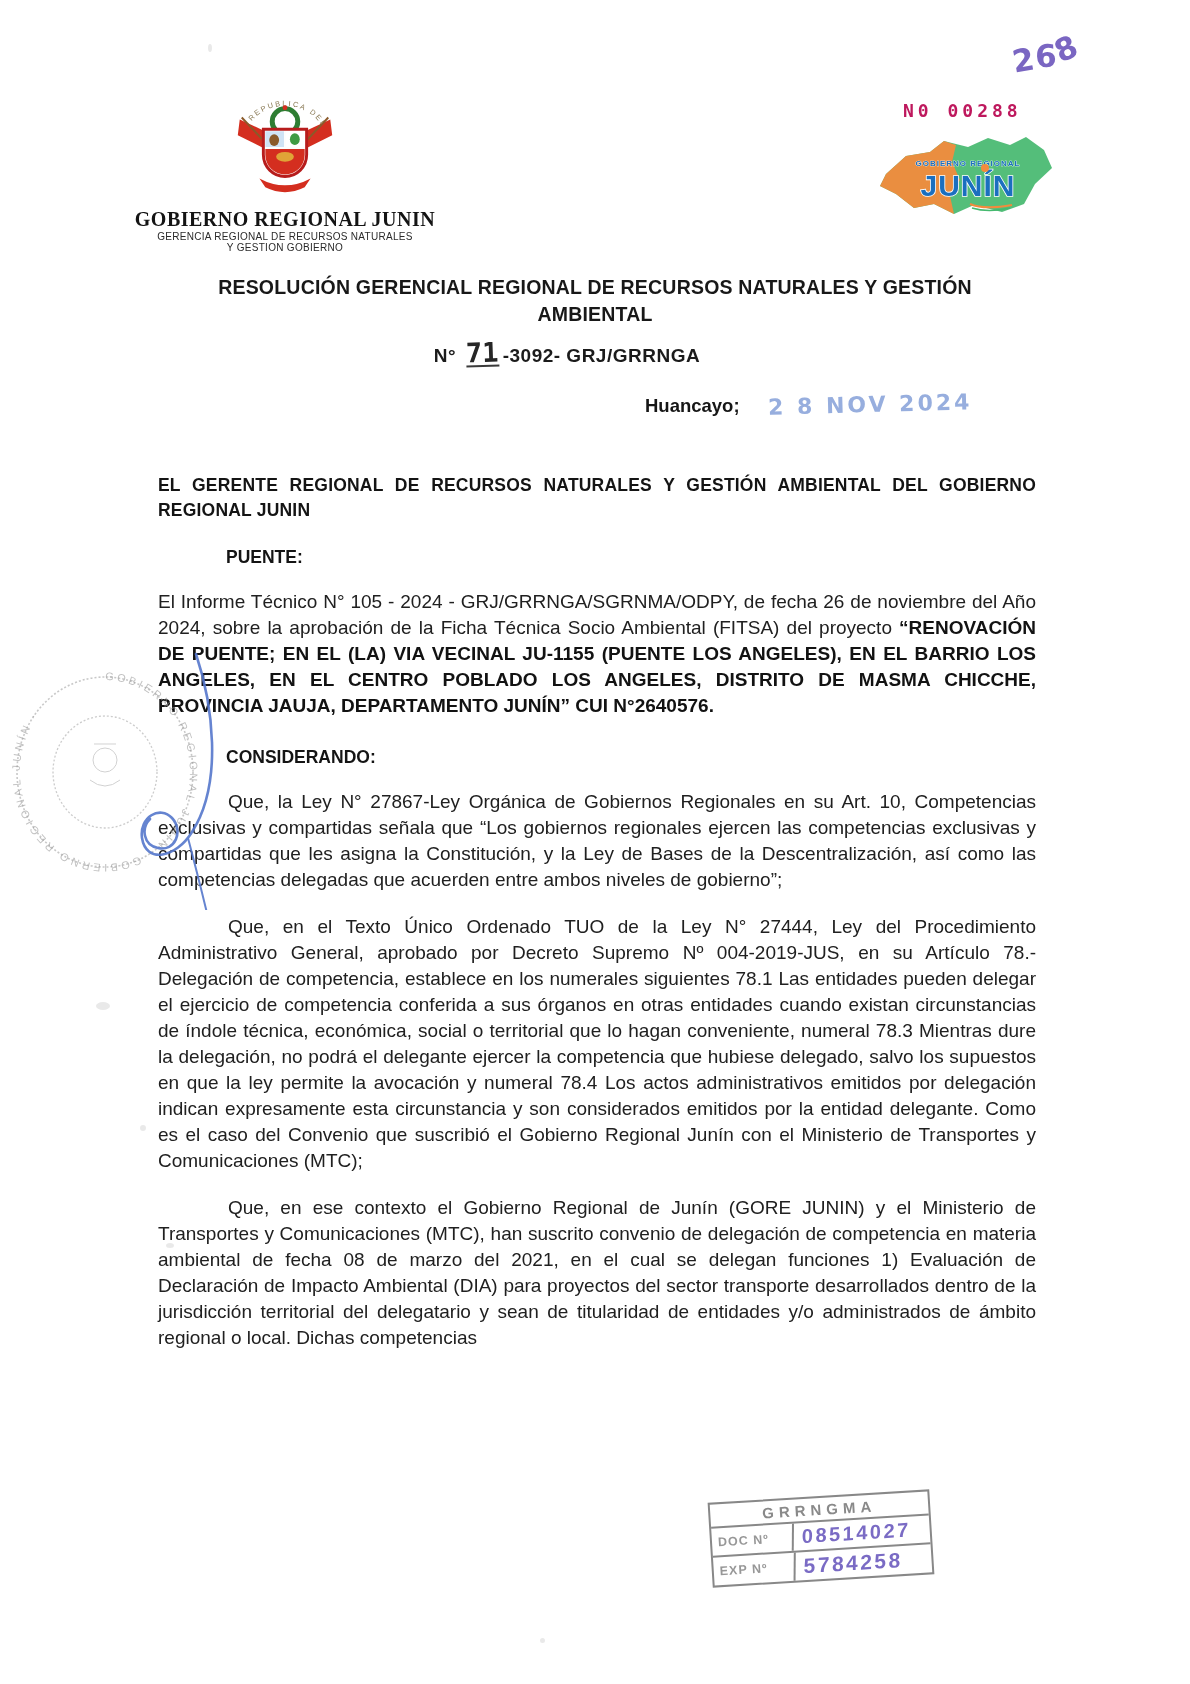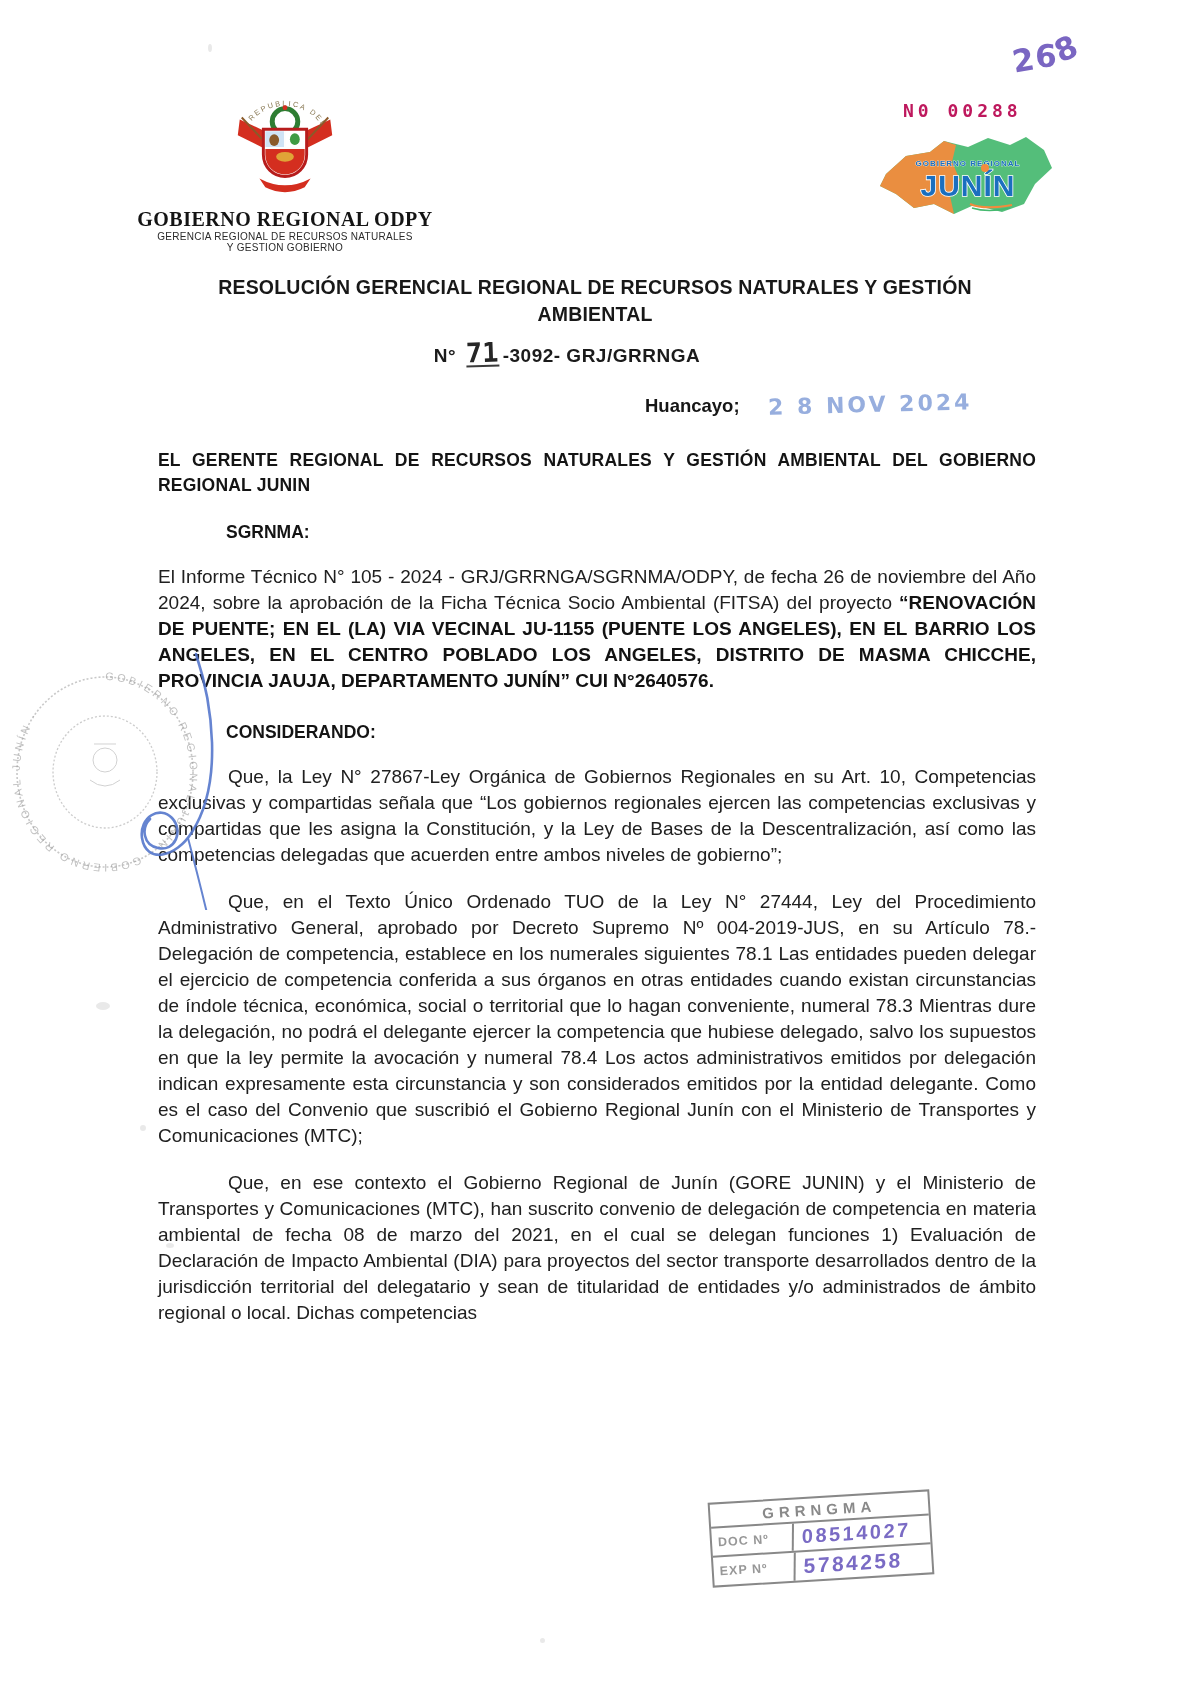--- a/index.html
+++ b/index.html
@@ -50,21 +50,21 @@
     border-bottom:2px solid #3a3a3a; line-height:24px;
   }
   .dateline{position:absolute; left:645px; top:392px; white-space:nowrap;}
   .dateline .city{font-weight:bold; font-size:18.5px; color:#161616;}
   .dateline .date-stamp{
     display:inline-block; margin-left:24px; color:#97aede; font-weight:bold;
     font-size:22px; letter-spacing:3px; transform:rotate(-1.5deg);
     font-family:"DejaVu Sans", sans-serif;
   }
   
-  .doc-body{position:absolute; left:158px; top:448px; width:878px;}
+  .doc-body{position:absolute; left:158px; top:473px; width:878px;}
   .addressee{
     font-weight:bold; font-size:17.5px; line-height:25px; color:#141414;
     text-align:justify; letter-spacing:.2px;
   }
   .section-heading{
     font-weight:bold; font-size:17.5px; color:#141414; margin-top:24px;
     padding-left:68px;
   }
   .para{
     font-size:19px; line-height:26px; text-align:justify; color:#202020;
@@ -124,21 +124,21 @@
 
       <path d="M38,42 h44 v26 a22,22 0 0 1 -44,0 z" fill="#fdfdfd" stroke="#b71c1c" stroke-width="3"></path>
       <rect x="40" y="44" width="19" height="16" fill="#cfe3f5"></rect>
       <ellipse cx="49" cy="53" rx="5" ry="6" fill="#8a5a2a"></ellipse>
       <rect x="61" y="44" width="19" height="16" fill="#ffffff"></rect>
       <ellipse cx="70" cy="52" rx="5" ry="6" fill="#3f9b43"></ellipse>
       <path d="M40,62 h40 v6 a20,20 0 0 1 -40,0 z" fill="#d42e1f"></path>
       <ellipse cx="60" cy="70" rx="9" ry="5" fill="#e0a437"></ellipse>
       <path d="M34,92 q26,14 52,0 l-6,9 q-20,10 -40,0 z" fill="#d42e1f"></path>
     </svg>
-    <div class="org-name">GOBIERNO REGIONAL ODPY</div>
+    <div class="org-name">GOBIERNO REGIONAL JUNIN</div>
     <div class="org-sub">GERENCIA REGIONAL DE RECURSOS NATURALES</div>
     <div class="org-sub">Y GESTION GOBIERNO</div>
   </div>
 
   <div class="hand-268">
     <span class="d1">2</span><span class="d2">6</span><span class="d3">8</span>
   </div>
   <div class="stamp-number">N0 00288</div>
 
   <svg class="junin-logo" width="190" height="92" viewBox="0 0 190 92">
@@ -158,21 +158,21 @@
   </div>
 
   <div class="dateline">
     <span class="city">Huancayo;</span>
     <span class="date-stamp">2 8 NOV 2024</span>
   </div>
 
   <div class="doc-body">
     <div class="addressee">EL GERENTE REGIONAL DE RECURSOS NATURALES Y GESTIÓN AMBIENTAL DEL GOBIERNO REGIONAL JUNIN</div>
 
-    <div class="section-heading">SGRNMA:</div>
+    <div class="section-heading">PUENTE:</div>
 
     <div class="para"><span>El Informe Técnico N° 105 - 2024 - GRJ/GRRNGA/SGRNMA/ODPY, de fecha 26 de noviembre del Año 2024, sobre la aprobación de la Ficha Técnica Socio Ambiental (FITSA) del proyecto </span><b>“RENOVACIÓN DE PUENTE; EN EL (LA) VIA VECINAL JU-1155 (PUENTE LOS ANGELES), EN EL BARRIO LOS ANGELES, EN EL CENTRO POBLADO LOS ANGELES, DISTRITO DE MASMA CHICCHE, PROVINCIA JAUJA, DEPARTAMENTO JUNÍN” CUI N°2640576.</b></div>
 
     <div class="section-heading considerando-gap">CONSIDERANDO:</div>
 
     <div class="para indent">Que, la Ley N° 27867-Ley Orgánica de Gobiernos Regionales en su Art. 10, Competencias exclusivas y compartidas señala que “Los gobiernos regionales ejercen las competencias exclusivas y compartidas que les asigna la Constitución, y la Ley de Bases de la Descentralización, así como las competencias delegadas que acuerden entre ambos niveles de gobierno”;</div>
     <div class="para indent">Que, en el Texto Único Ordenado TUO de la Ley N° 27444, Ley del Procedimiento Administrativo General, aprobado por Decreto Supremo Nº 004-2019-JUS, en su Artículo 78.- Delegación de competencia, establece en los numerales siguientes 78.1 Las entidades pueden delegar el ejercicio de competencia conferida a sus órganos en otras entidades cuando existan circunstancias de índole técnica, económica, social o territorial que lo hagan conveniente, numeral 78.3 Mientras dure la delegación, no podrá el delegante ejercer la competencia que hubiese delegado, salvo los supuestos en que la ley permite la avocación y numeral  78.4 Los actos administrativos emitidos por delegación indican expresamente esta circunstancia y son considerados emitidos por la entidad delegante. Como es el caso del Convenio que suscribió el Gobierno Regional Junín con el Ministerio de Transportes y Comunicaciones (MTC);</div>
     <div class="para indent">Que, en ese contexto el Gobierno Regional de Junín (GORE JUNIN) y el Ministerio de Transportes y Comunicaciones (MTC), han suscrito convenio de delegación de competencia en materia ambiental de fecha 08 de marzo del 2021, en el cual se delegan funciones 1) Evaluación de Declaración de Impacto Ambiental (DIA) para proyectos del sector transporte desarrollados dentro de la jurisdicción territorial del delegatario y sean de titularidad de entidades y/o administrados de ámbito regional o local. Dichas competencias</div>
   </div>
 

